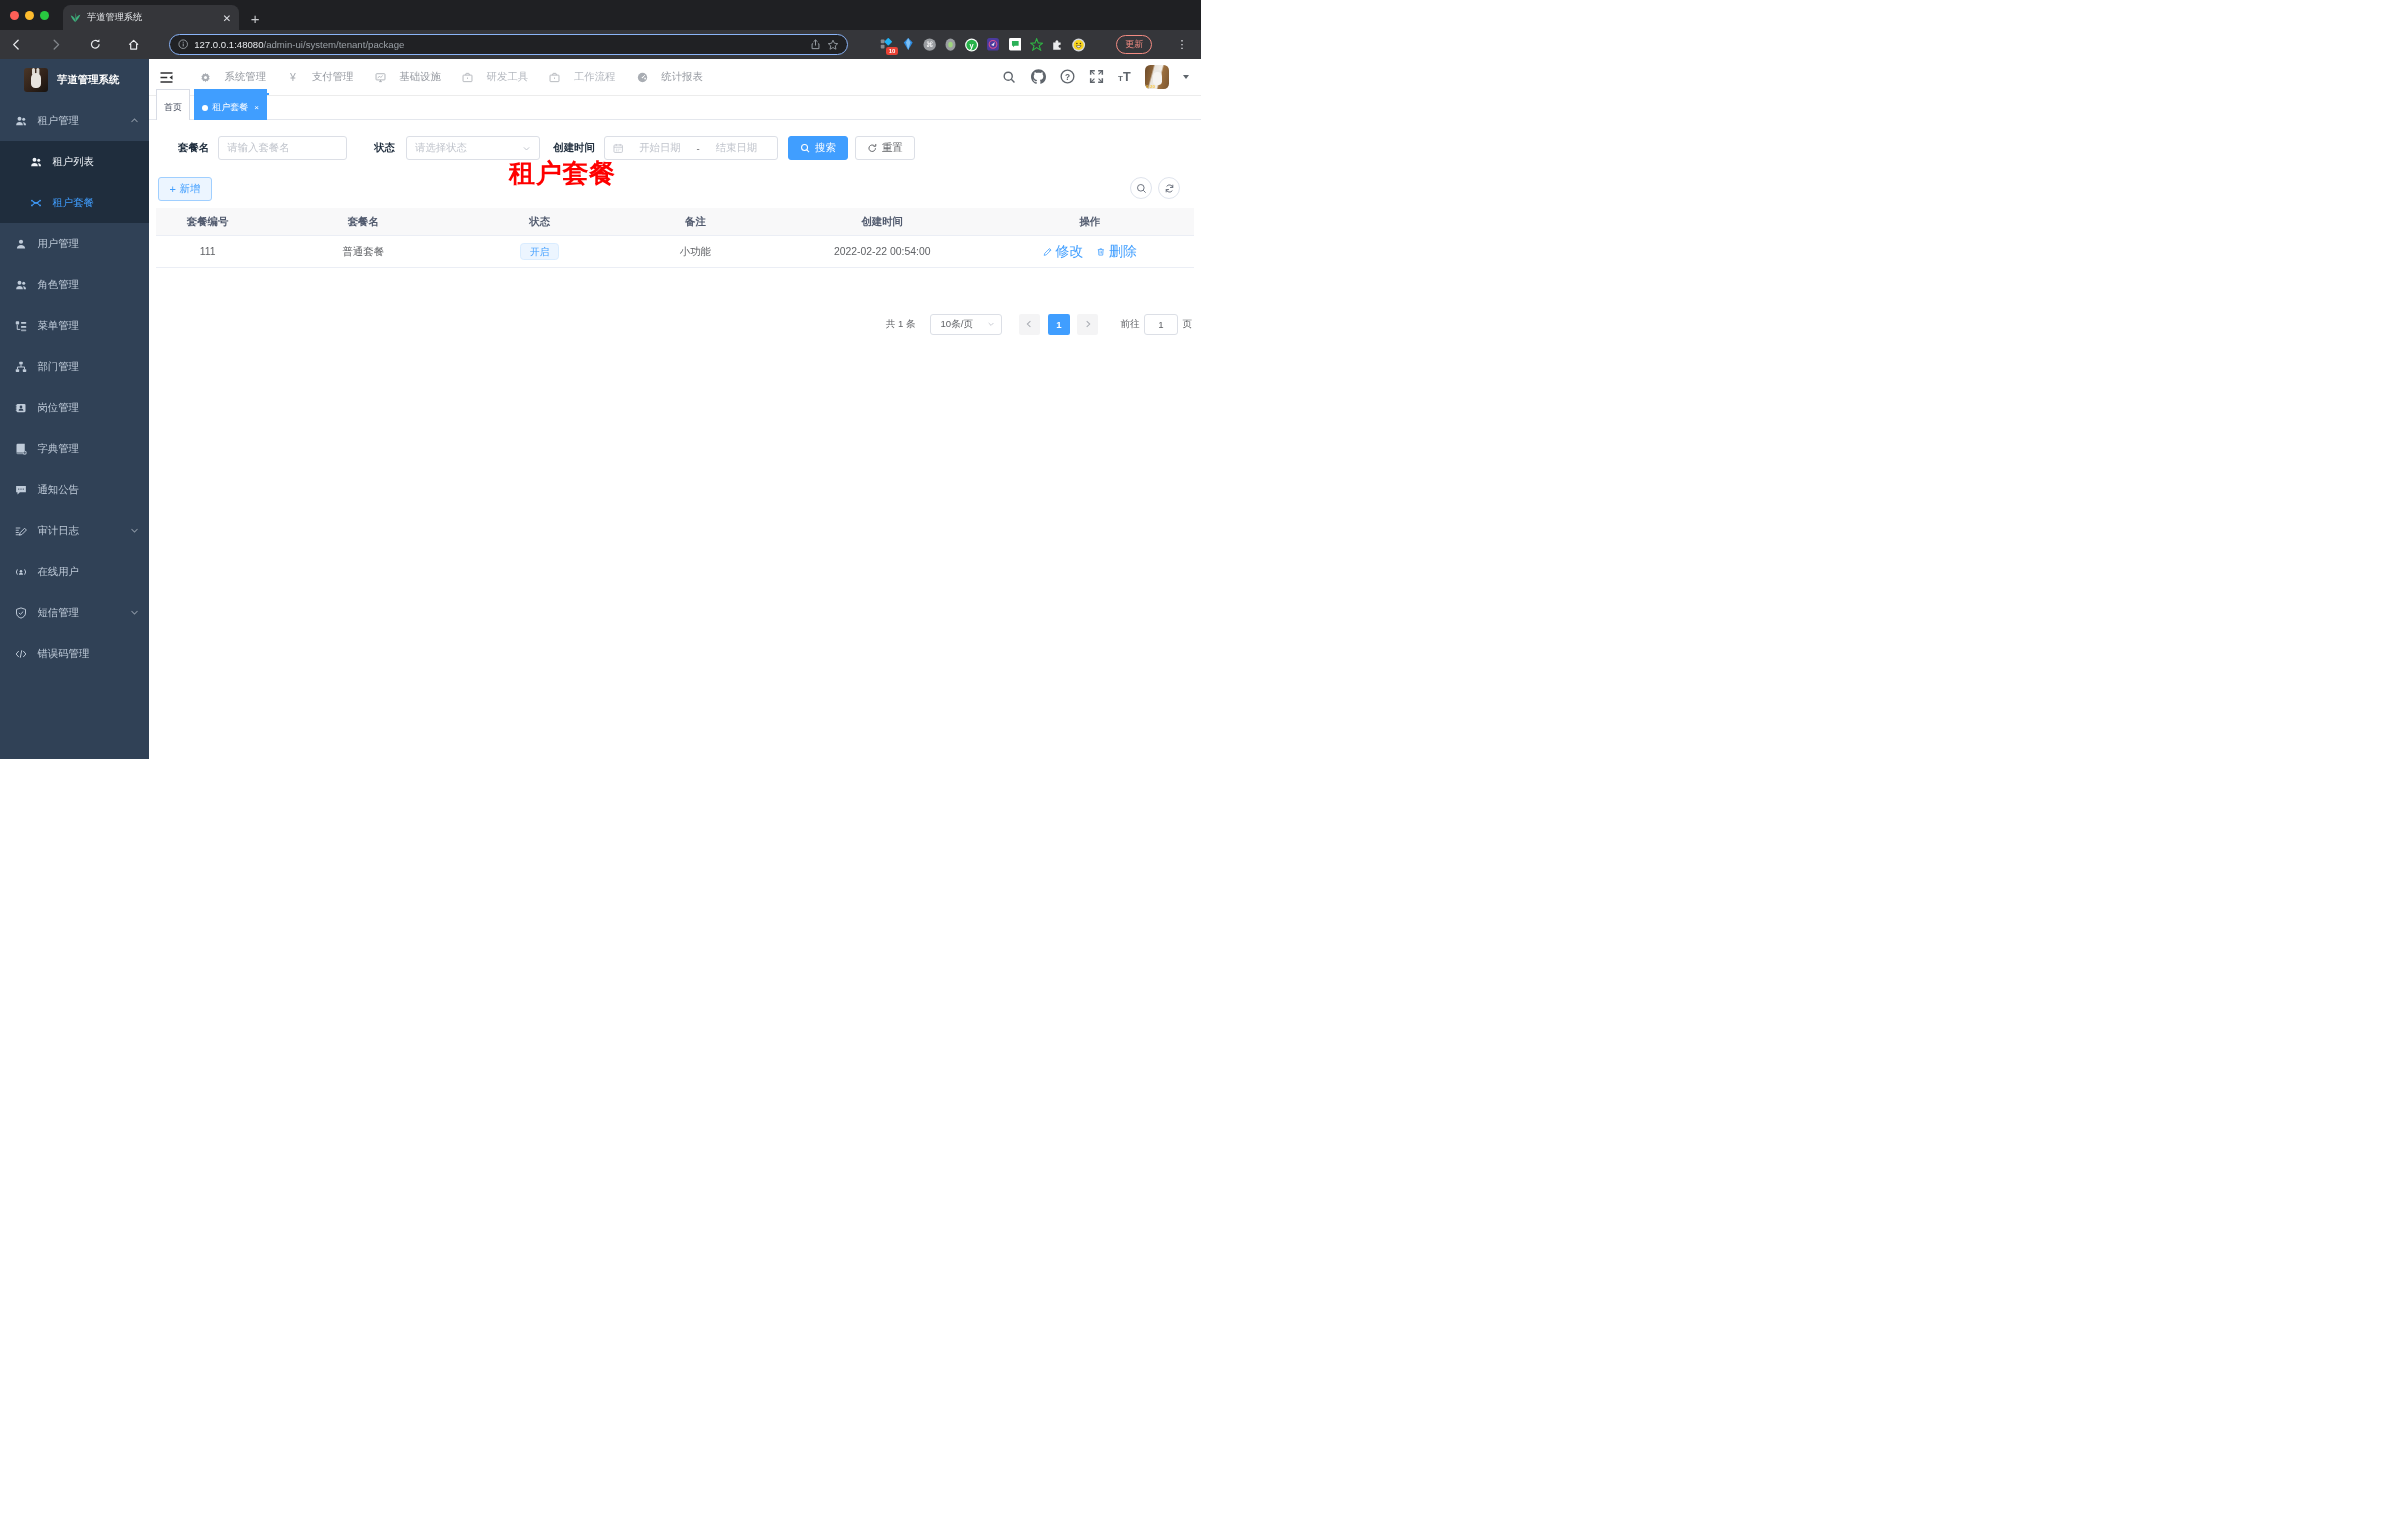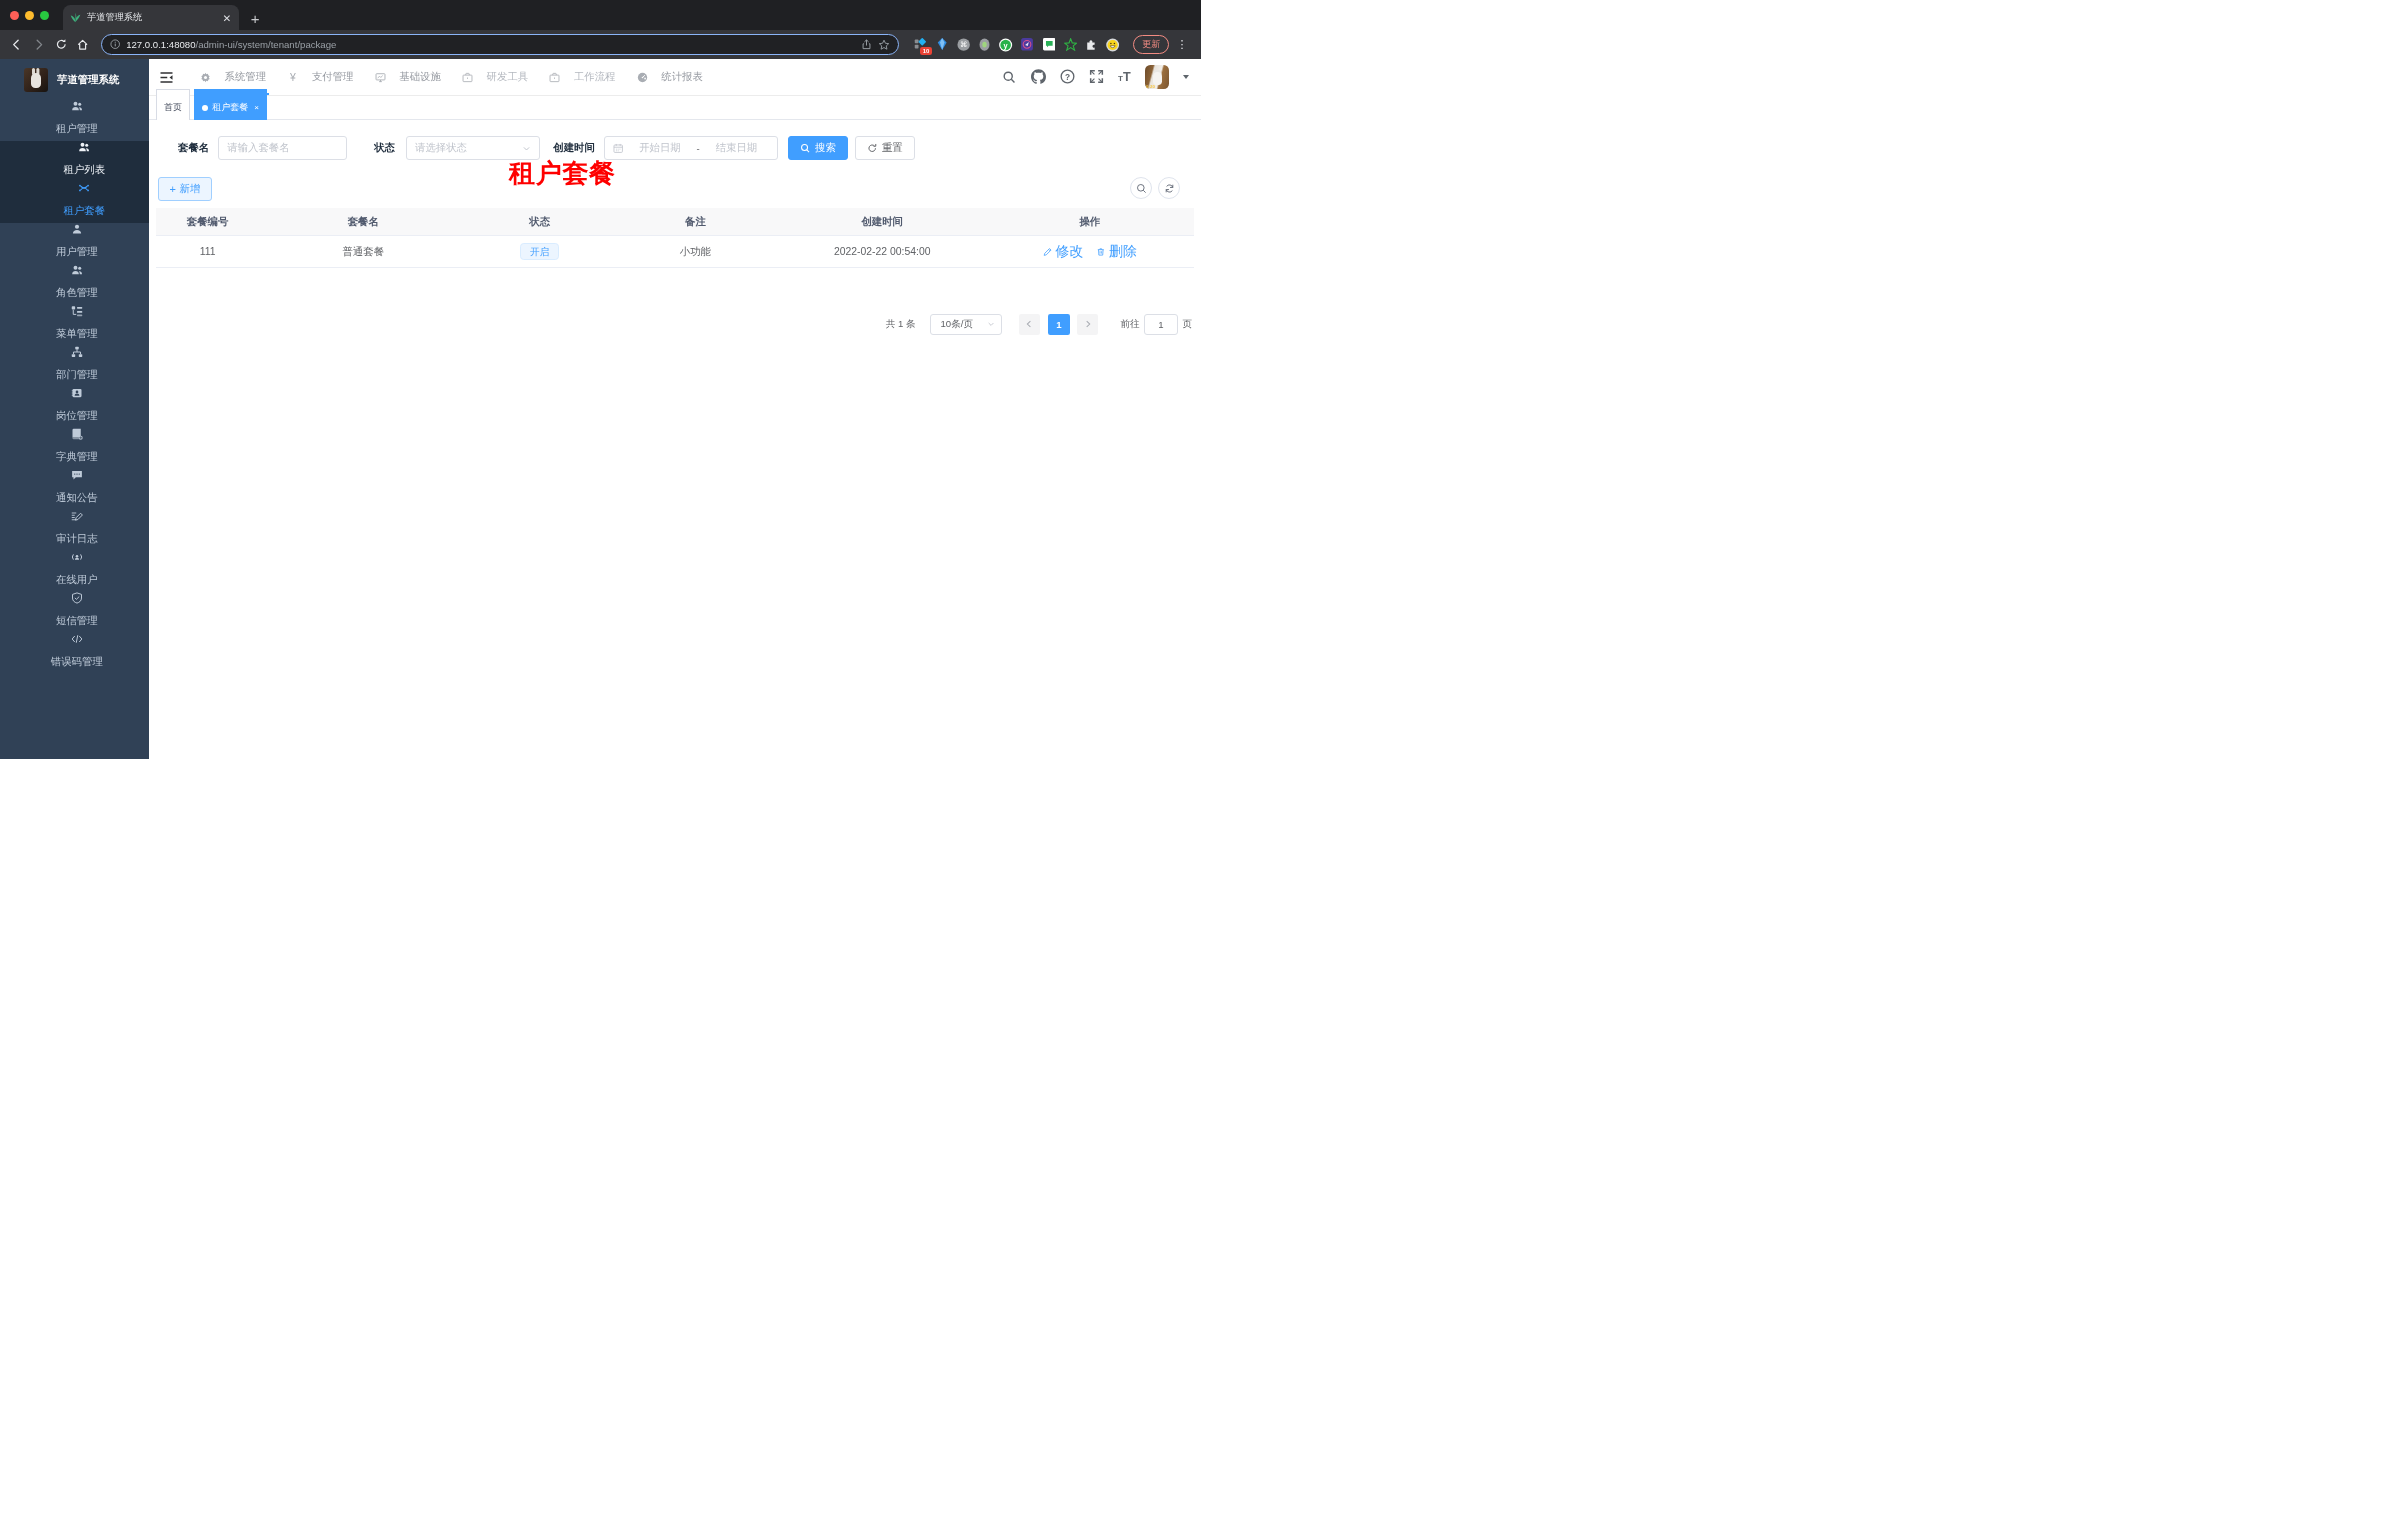--- a/index.html
+++ b/index.html
@@ -9,42 +9,42 @@
 
   
   .tabstrip { height:30px; background:#1f2023; display:flex; align-items:flex-end; }
   .traffic { display:flex; gap:6px; align-items:center; height:30px; padding:0 13.3px 0 10.4px; }
   .tl { width:9px; height:9px; border-radius:50%; }
   .tl.red{background:#ff5f57;} .tl.yellow{background:#febc2e;} .tl.green{background:#28c840;}
   .tab { width:176px; height:25px; background:#35363a; border-radius:7.4px 7.4px 0 0; display:flex; align-items:center; gap:6px; padding:0 7.4px; }
   .tab-title { color:#e8eaed; font-size:9.2px; flex:1; white-space:nowrap; overflow:hidden; }
   .tab-close { color:#dadce0; font-size:10.4px; cursor:default; }
   .newtab { color:#c8cacd; font-size:15px; margin-left:12px; padding-bottom:3px; }
-  .toolbar { height:29px; background:#35363a; display:flex; align-items:center; padding:0 7.4px; gap:3px; }
+  .toolbar { height:29px; background:#35363a; display:flex; align-items:center; padding:0 7.4px; gap:20px; }
   .navbtn { width:19px; height:19px; display:flex; align-items:center; justify-content:center; color:#e8eaed; }
   .navbtn.disabled { color:#83878c; }
   .addressbar { flex:1; height:21px; margin:0 6px; background:#202124; border:1.5px solid #8ab4f8; border-radius:11px; display:flex; align-items:center; padding:0 7.4px; gap:6px; min-width:0; }
   .url { font-size:9.6px; white-space:nowrap; overflow:hidden; flex:1; }
   .url .host { color:#e8eaed; } .url .path { color:#9aa0a6; }
   .abar-ic { color:#9aa0a6; display:flex; align-items:center; }
   .exts { display:flex; align-items:center; gap:8.1px; padding:0 6px; }
   .ext { width:13.3px; height:13.3px; position:relative; display:flex; align-items:center; justify-content:center; }
   .badge10 { position:absolute; right:-4.4px; bottom:-3.7px; background:#e94235; color:#fff; font-size:6px; padding:0.7px 2.2px; border-radius:2.2px; font-weight:700; }
   .update-pill { border:1.1px solid #f28b82; color:#f28b82; font-size:9px; border-radius:9.6px; padding:2.2px 8.1px; margin-left:4.4px; white-space:nowrap; }
   .dots { color:#e8eaed; font-size:11px; letter-spacing:0; padding:0 6px 0 4.4px; }
 
   
   .app { position:absolute; top:59px; left:0; right:0; bottom:0; background:#fff; }
   .sidebar { position:absolute; left:0; top:0; bottom:0; width:149px; background:#304156; overflow:hidden; }
   .logo-row { height:41px; display:flex; align-items:center; gap:9px; padding-left:24px; }
   .logo-img { width:24px; height:24px; border-radius:3px; background:linear-gradient(135deg,#4a3627 0%,#2e2018 60%,#171310 100%); position:relative; overflow:hidden; }
   .logo-img::after { content:""; position:absolute; left:6.7px; top:5.2px; width:10.4px; height:15px; background:#e8e4df; border-radius:5.2px 5.2px 4.4px 4.4px; }
   .logo-img::before { content:""; position:absolute; left:8.1px; top:0.7px; width:3px; height:6.7px; background:#ddd8d2; border-radius:1.5px; box-shadow:4.4px 0 0 #ddd8d2; }
   .logo-title { color:#fff; font-size:10.4px; font-weight:700; white-space:nowrap; }
-  .side-item { height:41px; display:flex; align-items:center; gap:10.4px; padding-left:15px; padding-right:10.4px; color:#bfcbd9; font-size:10.4px; cursor:default;flex-direction:column; }
+  .side-item { height:41px; display:flex; align-items:center; gap:10.4px; padding-left:15px; padding-right:10.4px; color:#bfcbd9; font-size:10.4px; cursor:default; }
   .side-item .ic { width:12px; height:12px; flex:0 0 12px; }
   .side-item .lbl { flex:1; white-space:nowrap; }
   .side-sub { background:#1f2d3d; }
   .side-sub .side-item { padding-left:30px; }
   .side-item.first-sub { color:#eef2f7; }
   .side-item.active { color:#409eff; }
   .chev { width:9px; height:9px; color:#8d98a6; }
 
   .hd { position:absolute; left:149px; right:0; top:0; height:37px; background:#fff; border-bottom:0.7px solid #ececec; display:flex; align-items:center; }
   .hamburger { padding:0 10.4px; display:flex; align-items:center; color:#303133; }

